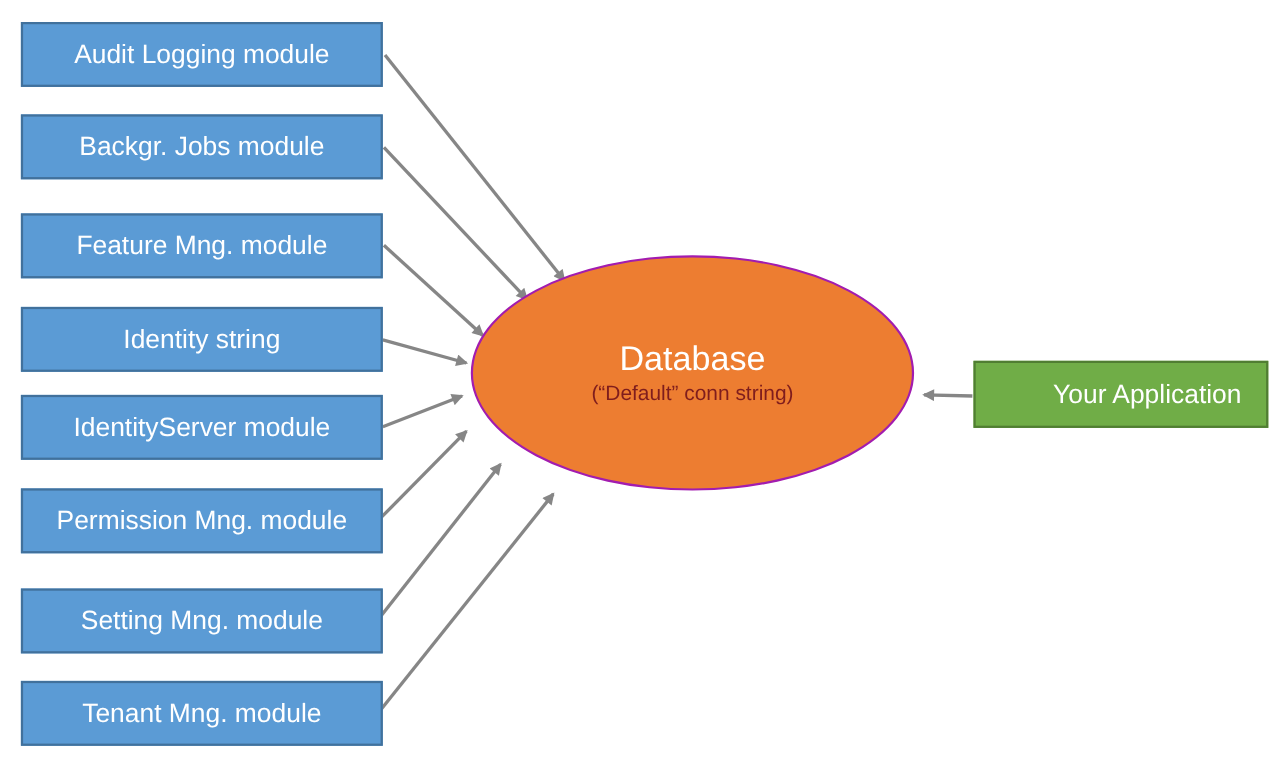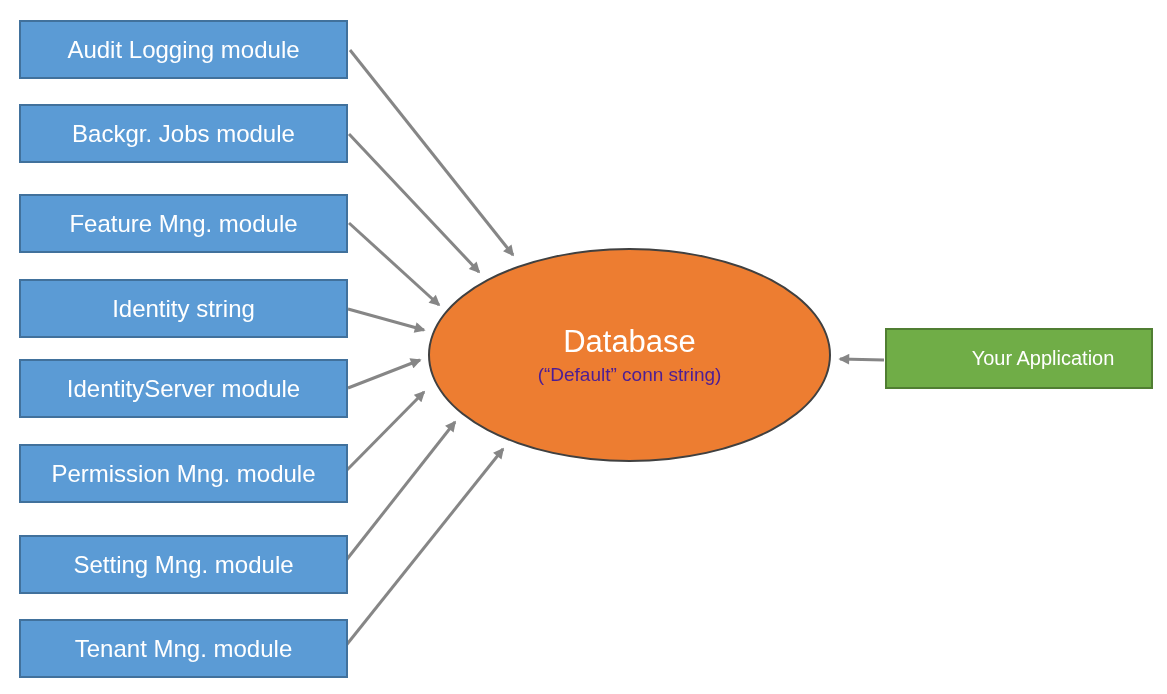--- a/index.html
+++ b/index.html
@@ -45,60 +45,60 @@
   .m2 { top: 194px; }
   .m3 { top: 279px; }
   .m4 { top: 359px; }
   .m5 { top: 444px; }
   .m6 { top: 535px; }
   .m7 { top: 619px; align-items: center; }
 
   .database-ellipse {
     position: absolute;
     left: 428px;
-    top: 248px;
+    top: 232px;
     width: 403px;
     height: 214px;
     box-sizing: border-box;
     background: #ED7D31;
-    border: 2px solid #404040;
+    border: 2px solid #a21caf;
     border-radius: 50%;
     display: flex;
     flex-direction: column;
     align-items: center;
     justify-content: center;
   }
   .database-title {
     color: #ffffff;
     font-size: 31px;
     line-height: 1.25;
     white-space: nowrap;
   }
   .database-subtitle {
-    color: #4c1d95;
+    color: #7f1d1d;
     font-size: 19px;
     line-height: 1.35;
     white-space: nowrap;
   }
   .application-box {
     position: absolute;
     left: 885px;
     top: 328px;
     width: 268px;
     height: 61px;
     box-sizing: border-box;
     background: #70AD47;
     border: 2px solid #507E32;
     display: flex;
     align-items: center;
     justify-content: center;
   }
   .application-box .label {
     color: #ffffff;
-    font-size: 20px;
+    font-size: 24px;
     white-space: nowrap;
     margin-left: 48px;
   }
 </style>
 </head>
 <body>
 
 <div id="canvas">
 
   <svg id="arrow-layer" viewBox="0 0 1167 694" xmlns="http://www.w3.org/2000/svg">

